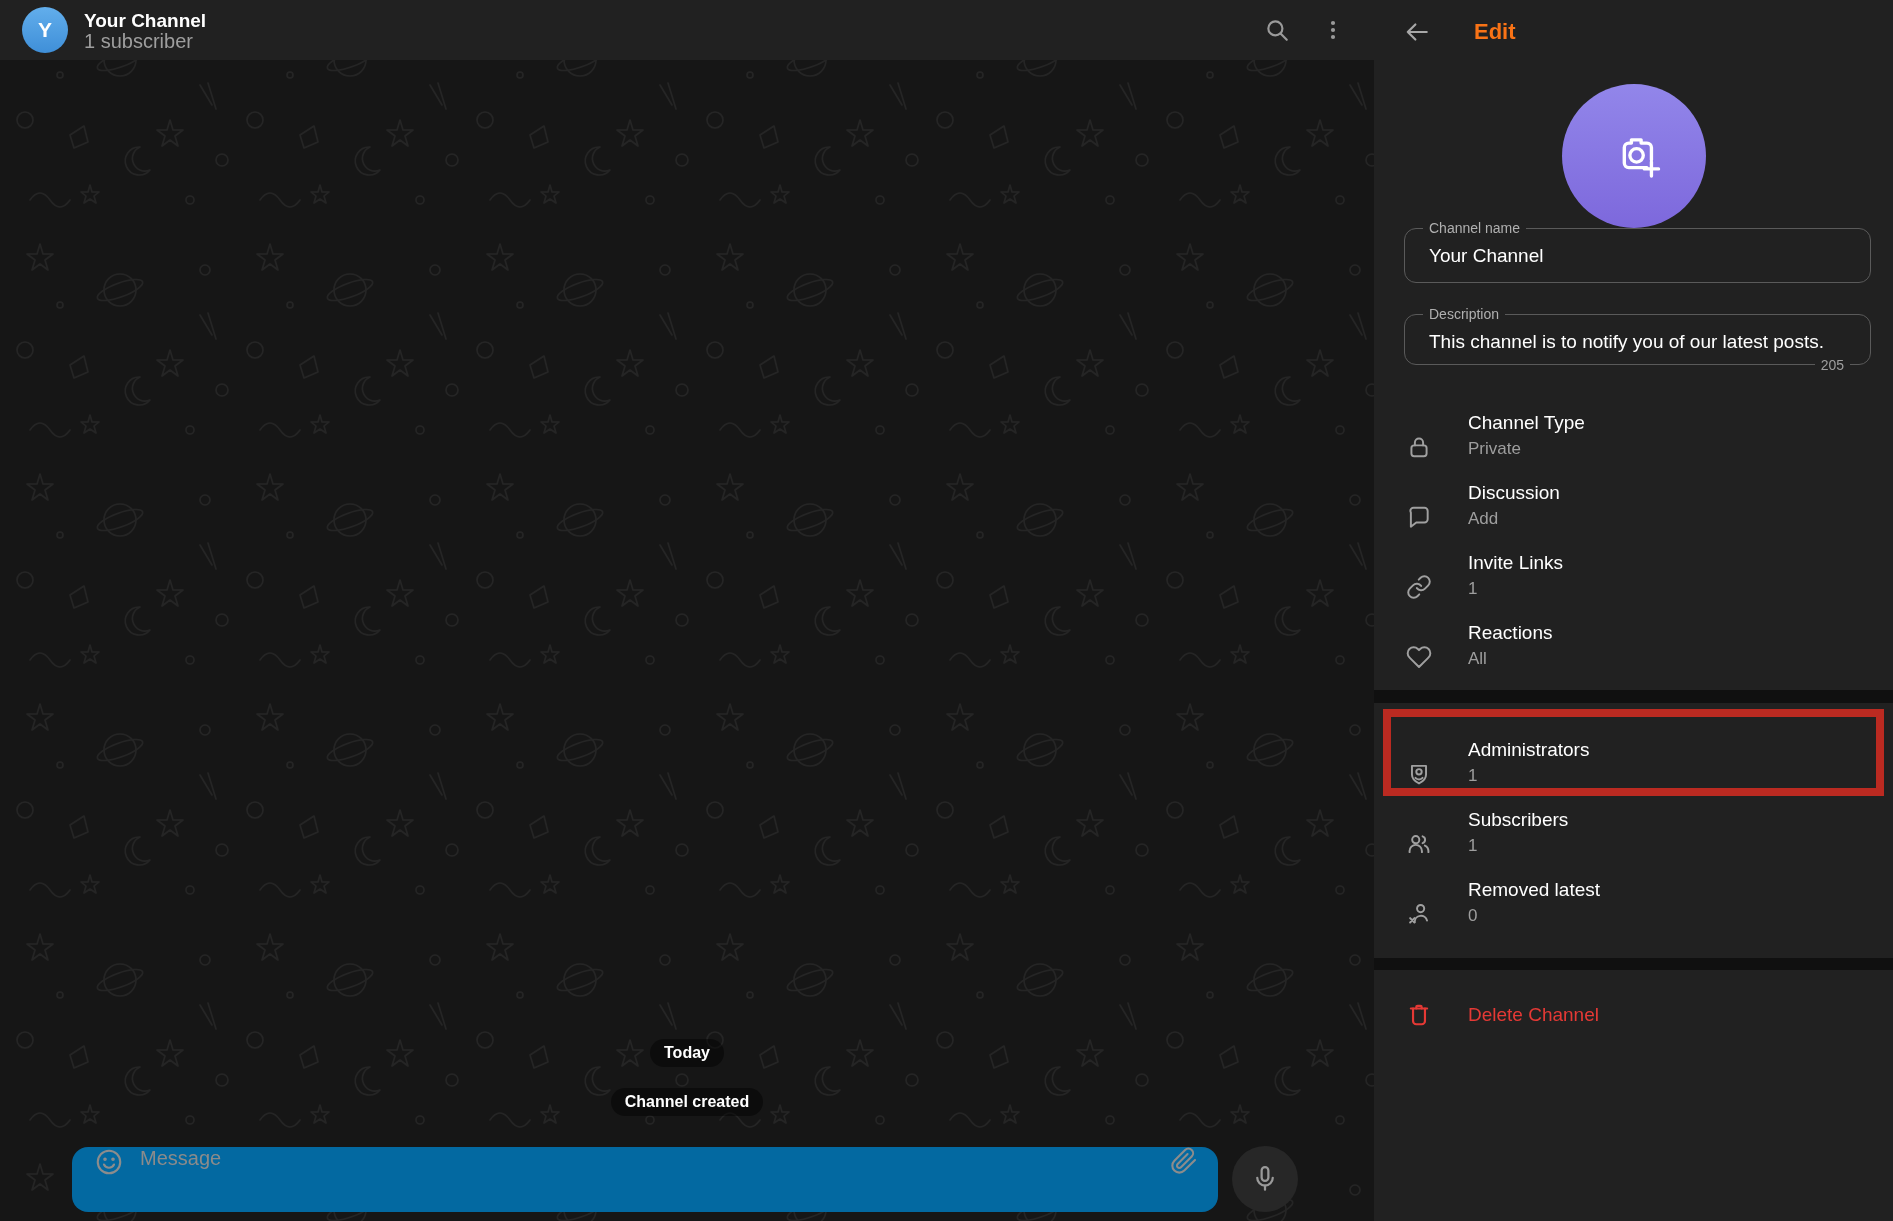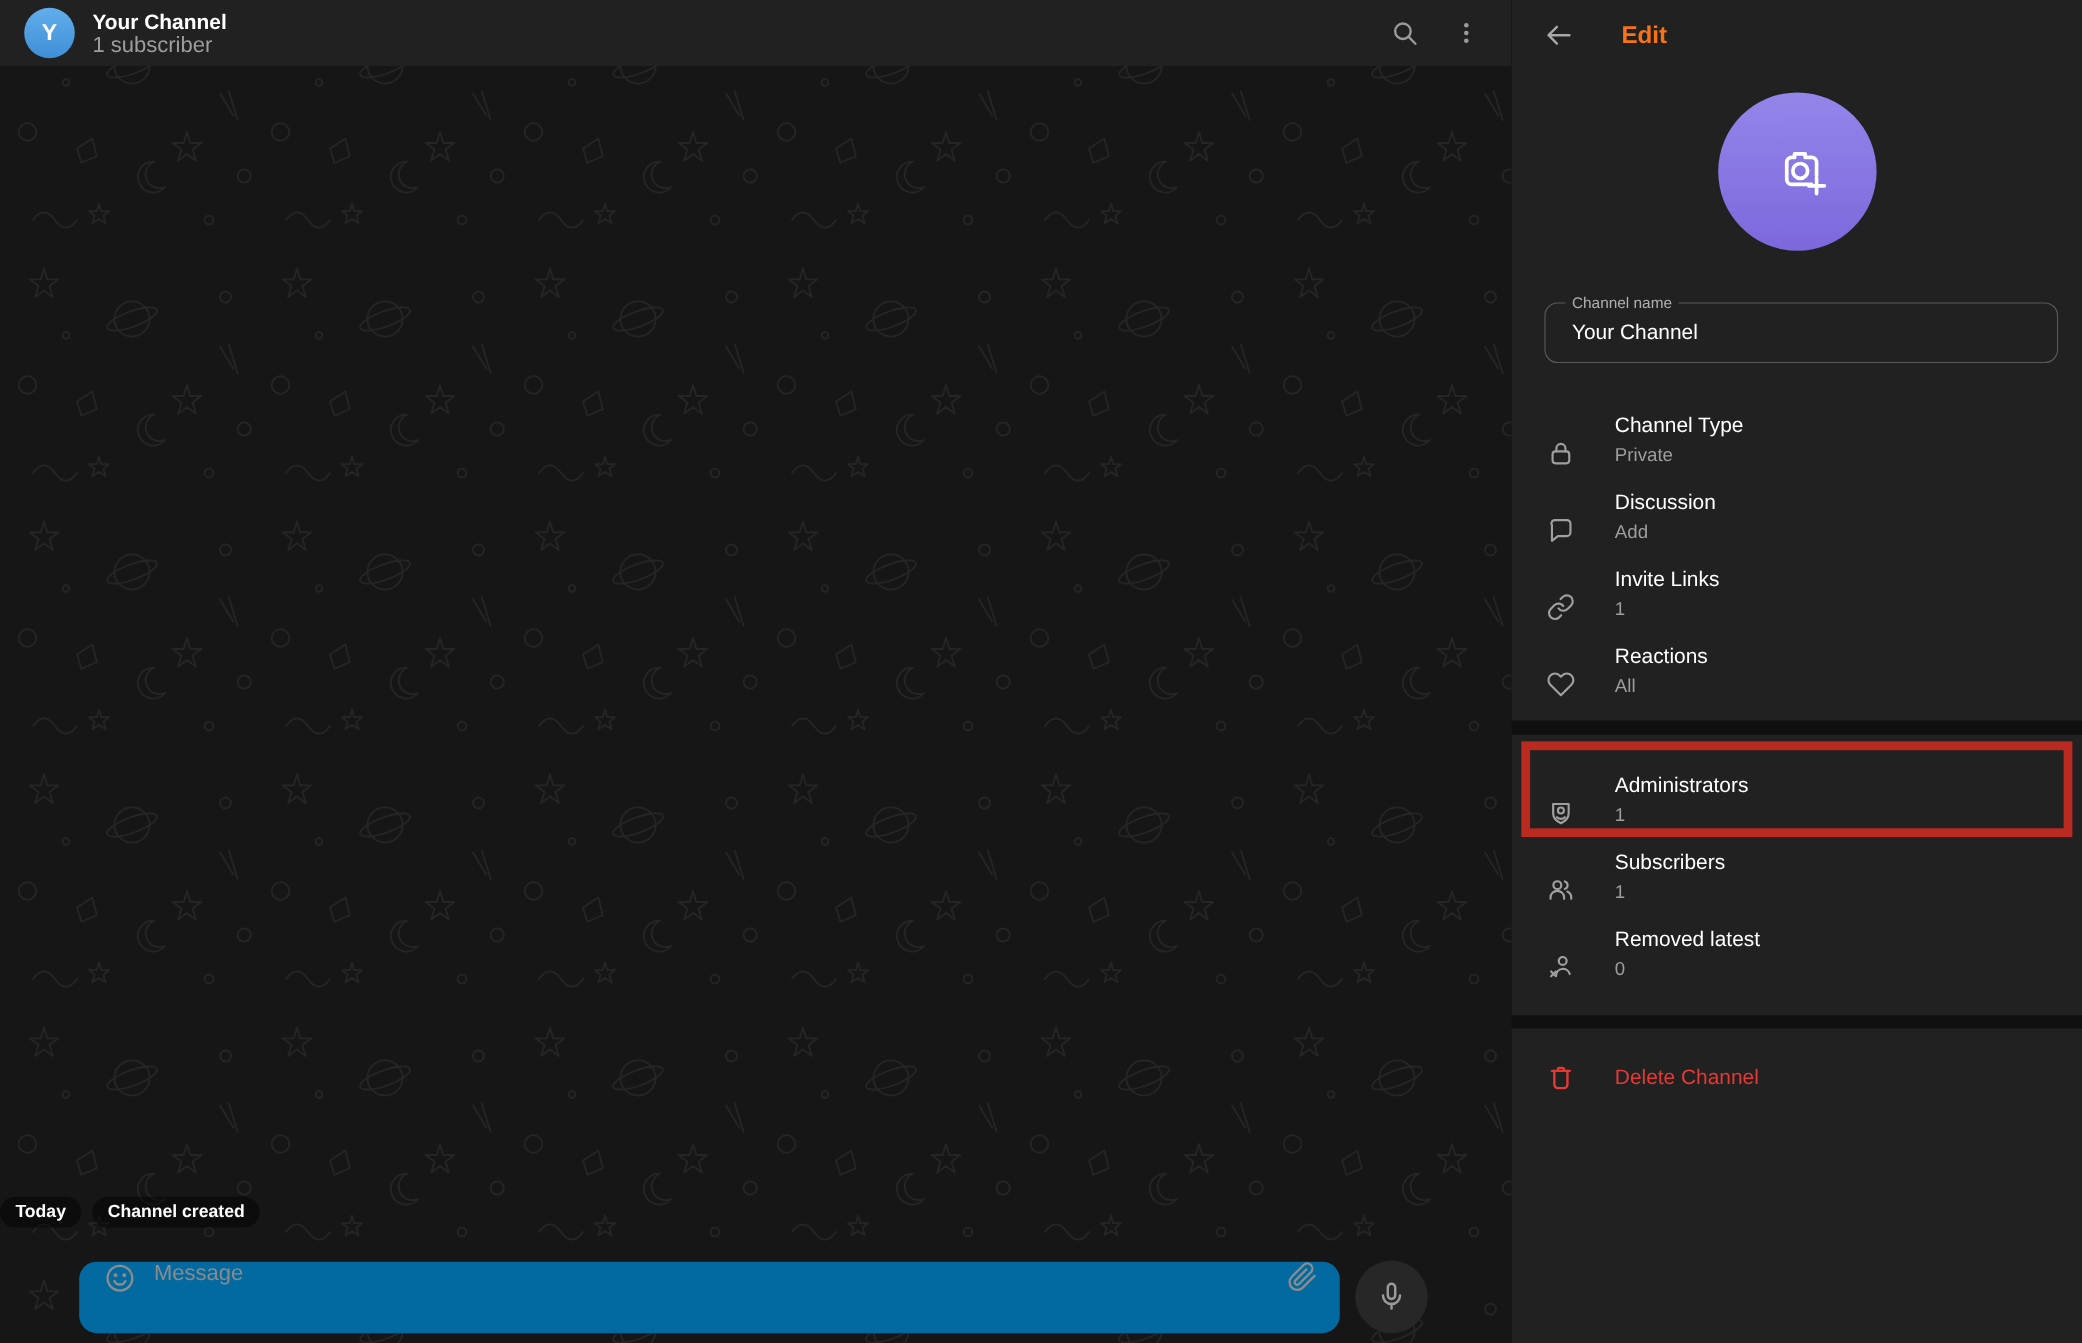--- a/index.html
+++ b/index.html
@@ -18,21 +18,21 @@
                  display:flex; align-items:center; justify-content:center;
                  color:#fff; font-size:21px; font-weight:bold; flex:0 0 auto; }
   .chat-head-text { margin-left:16px; flex:1 1 auto; min-width:0; }
   .chat-title { color:#fff; font-size:19px; font-weight:bold; line-height:23px; }
   .chat-subtitle { color:#9e9e9e; font-size:20px; line-height:19px; }
   .head-icons { display:flex; gap:16px; align-items:center; }
   .icon-btn { width:40px; height:40px; display:flex; align-items:center; justify-content:center;
               color:#9a9a9a; cursor:pointer; border-radius:50%; }
 
   .service-msgs { position:absolute; left:0; right:0; bottom:105px; display:flex;
-                  flex-direction:row; align-items:center; gap:10px; z-index:3; }
+                  flex-direction:column; align-items:center; gap:21px; z-index:3; }
   .service-pill { background:rgba(0,0,0,0.45); color:#fff; font-size:16px; font-weight:bold;
                   padding:5px 14px; border-radius:14px; }
 
   .composer { position:absolute; left:72px; bottom:9px; display:flex; align-items:flex-end; z-index:4; }
   .msg-input-wrap { width:1146px; height:65px; background:#0369a1; border-radius:16px;
                     display:flex; align-items:flex-start; padding:0 20px 0 22px; }
   .msg-input { flex:1 1 auto; background:transparent; border:none; outline:none;
                color:#e6e6e6; font-size:20px; margin-left:16px;
                font-family:"Liberation Sans", sans-serif; }
   .msg-input::placeholder { color:#8b8b8b; }
@@ -48,21 +48,21 @@
   .panel-title { margin-left:44px; color:#f97316; font-size:22px; font-weight:bold; }
 
   .avatar-upload { width:144px; height:144px; border-radius:50%; margin:20px auto 0;
                    background:linear-gradient(180deg,#9286ea 0%,#7d68dc 100%);
                    display:flex; align-items:center; justify-content:center; color:#fff; cursor:pointer; }
 
   .outlined-field { position:relative; border:1px solid #5a5a5a; border-radius:12px;
                     margin:0 22px 0 30px; }
   .field-label { position:absolute; top:-9px; left:18px; background:#212121; padding:0 6px;
                  color:#b0b0b0; font-size:14px; }
-  .name-field { margin-top:47px; height:55px; display:flex; align-items:center; }
+  .name-field { height:55px; display:flex; align-items:center; }
   .name-value { color:#fff; font-size:19px; padding-left:24px; }
   .desc-field { margin-top:31px; padding:13px 24px 9px; }
   .desc-value { color:#fff; font-size:19px; line-height:27px; }
   .field-counter { position:absolute; bottom:-9px; right:20px; background:#212121; padding:0 6px;
                    color:#9e9e9e; font-size:14px; }
 
   .menu-section { padding:5px 0 20px; margin-top:20px; }
   .members-section { position:relative; padding:14px 0 31px; }
   .menu-row { height:70px; display:flex; align-items:flex-end; padding-left:32px; cursor:pointer; }
   .menu-icon { width:26px; height:26px; color:#a0a0a0; flex:0 0 auto;
@@ -188,20 +188,25 @@
         <circle cx="26" cy="23.5" r="5.2"></circle>
         <path d="M37.5 28.5 v11 M32 34 h11"></path>
       </svg>
     </div>
 
     <div class="outlined-field name-field">
       <span class="field-label">Channel name</span>
       <span class="name-value">Your Channel</span>
     </div>
 
+    <div class="outlined-field desc-field">
+      <span class="field-label">Description</span>
+      <div class="desc-value">This channel is to notify you of our latest posts.</div>
+      <span class="field-counter">205</span>
+    </div>
 
     <div class="menu-section">
       <div class="menu-row">
         <span class="menu-icon">
           <svg width="26" height="26" viewBox="0 0 24 24" fill="none" stroke="currentColor" stroke-width="1.8" stroke-linecap="round" stroke-linejoin="round">
             <rect x="5" y="10.5" width="14" height="10" rx="2.5"></rect>
             <path d="M8.2 10.5 V8 a3.8 3.8 0 0 1 7.6 0 v2.5"></path>
           </svg>
         </span>
         <div class="menu-texts">

